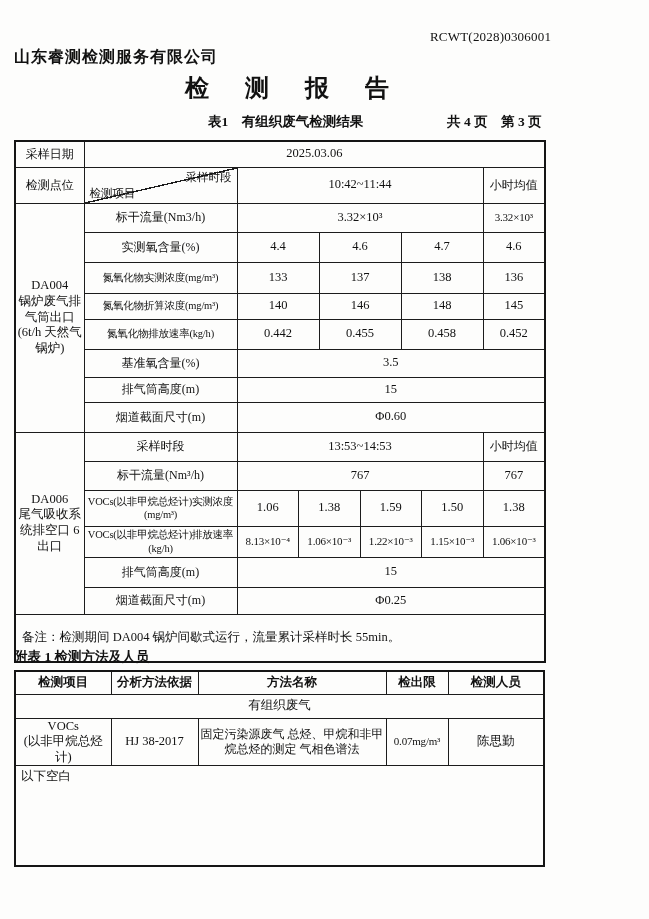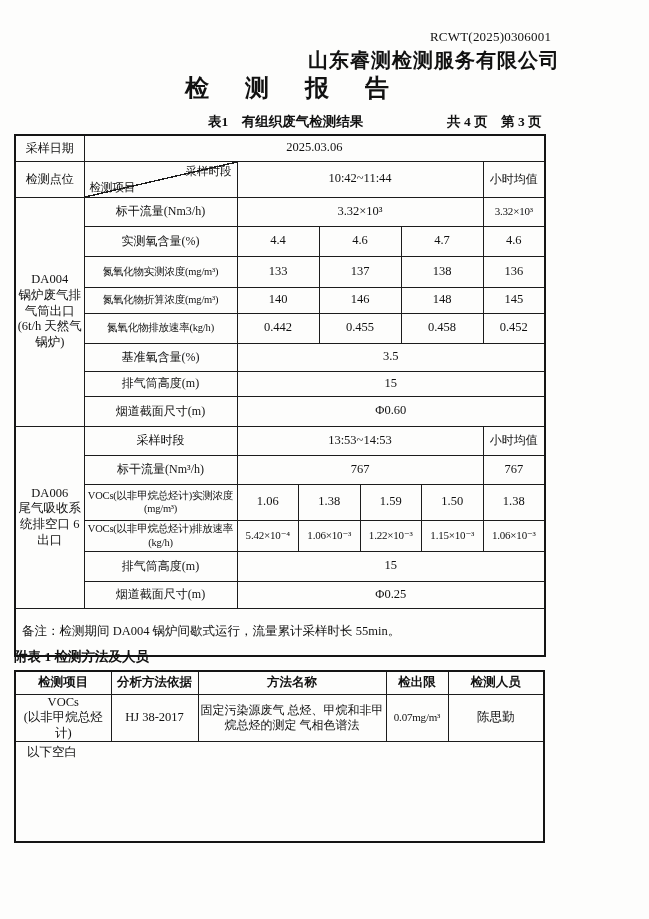--- a/index.html
+++ b/index.html
@@ -8,34 +8,34 @@
     background:#ffffff;
     font-family:"Liberation Serif","DejaVu Serif",serif;
     color:#111;
     position:relative;
     overflow:hidden;
   }
   .page{position:absolute;inset:0;background:#fdfdfc;}
 
   
   .report-no{position:absolute;top:29px;left:430px;font-size:13px;letter-spacing:0.2px;}
-  .company{position:absolute;top:47px;left:14px;width:546px;text-align:right;
-           font-size:20px;font-weight:bold;letter-spacing:1px;}
+  .company{position:absolute;top:47px;left:14px;width:546px;text-align:left;
+           font-size:16px;font-weight:bold;letter-spacing:1px;}
   .report-title{position:absolute;top:72px;left:14px;width:546px;text-align:center;
            font-size:24px;font-weight:bold;letter-spacing:15px;text-indent:15px;}
   .caption-row{position:absolute;top:113px;left:14px;width:530px;font-size:13.5px;font-weight:bold;}
   .caption-left{position:absolute;left:194px;top:0;}
   .caption-right{position:absolute;left:433px;top:0;font-weight:bold;}
 
   
   table{border-collapse:collapse;table-layout:fixed;}
   td{border:1.4px solid #1c1c1c;text-align:center;vertical-align:middle;
      font-size:12.5px;padding:0 2px;overflow:hidden;line-height:1.25;}
   .doc-table{position:absolute;left:14px;background:transparent;}
-  .t1{top:134px;width:530px;}
+  .t1{top:140px;width:530px;}
   .t2{top:670px;width:529px;}
   .t1,.t2{border:2px solid #151515;}
 
   .prelines{white-space:pre-line;}
   .lbl{font-size:12px;}
   .lbl-sm{font-size:10.5px;letter-spacing:-0.2px;margin-top:39px;}
   .val-sm{font-size:11px;letter-spacing:-0.2px;padding:0 1px;}
   .note-cell{text-align:left;padding:4px 6px;font-size:12.5px;}
   .pt-name{font-size:12.5px;padding:0 1px;}
 
@@ -43,28 +43,28 @@
   .diag{position:relative;padding:0;}
   .diag::after{content:"";position:absolute;inset:0;
     background:linear-gradient(to bottom right,transparent calc(50% - 0.7px),#1c1c1c calc(50% - 0.7px),#1c1c1c calc(50% + 0.7px),transparent calc(50% + 0.7px));}
   .diag .d-top{position:absolute;top:2px;right:5px;font-size:11.5px;}
   .diag .d-bot{position:absolute;bottom:2px;left:5px;font-size:11.5px;}
 
   
   .t2 td.hd{font-weight:bold;font-size:12.5px;}
   .t2-caption{position:absolute;top:648px;left:14px;width:529px;text-align:left;
               font-size:13.5px;font-weight:bold;}
-  .blank-cell{vertical-align:top;text-align:left;padding:3px 11px;font-size:12.5px;margin-top:36px;}
+  .blank-cell{vertical-align:top;text-align:left;padding:3px 5px;font-size:12.5px;margin-top:36px;}
 </style>
 </head>
 <body>
 
 <div class="page">
 
-  <div class="report-no">RCWT(2025)0306001</div>
+  <div class="report-no">RCWT(2028)0306001</div>
   <div class="company">山东睿测检测服务有限公司</div>
   <div class="report-title">检 测 报 告</div>
   <div class="caption-row">
     <span class="caption-left">表1　有组织废气检测结果</span>
     <span class="caption-right">共 4 页　第 3 页</span>
   </div>
 
   <table class="doc-table t1">
     <colgroup>
       <col style="width:69px">
@@ -180,21 +180,21 @@
       <td colspan="3">1.06</td>
       <td colspan="3">1.38</td>
       <td colspan="3">1.59</td>
       <td colspan="3">1.50</td>
       <td>1.38</td>
     </tr>
 
     <tr style="height:31px">
       <td class="lbl-sm prelines">VOCs(以非甲烷总烃计)排放速率
 (kg/h)</td>
-      <td colspan="3" class="val-sm">5.42×10⁻⁴</td>
+      <td colspan="3" class="val-sm">8.13×10⁻⁴</td>
       <td colspan="3" class="val-sm">1.06×10⁻³</td>
       <td colspan="3" class="val-sm">1.22×10⁻³</td>
       <td colspan="3" class="val-sm">1.15×10⁻³</td>
       <td class="val-sm">1.06×10⁻³</td>
     </tr>
 
     <tr style="height:30px">
       <td class="lbl">排气筒高度(m)</td>
       <td colspan="13">15</td>
     </tr>
@@ -223,20 +223,23 @@
 
     <tbody>
         <tr style="height:23px">
       <td class="hd">检测项目</td>
       <td class="hd">分析方法依据</td>
       <td class="hd">方法名称</td>
       <td class="hd">检出限</td>
       <td class="hd">检测人员</td>
     </tr>
 
+    <tr style="height:24px">
+      <td colspan="5">有组织废气</td>
+    </tr>
 
     <tr style="height:40px">
       <td class="prelines">VOCs
 (以非甲烷总烃计)</td>
       <td>HJ 38-2017</td>
       <td class="lbl">固定污染源废气  总烃、甲烷和非甲烷总烃的测定  气相色谱法</td>
       <td class="val-sm">0.07mg/m³</td>
       <td>陈思勤</td>
     </tr>
 

